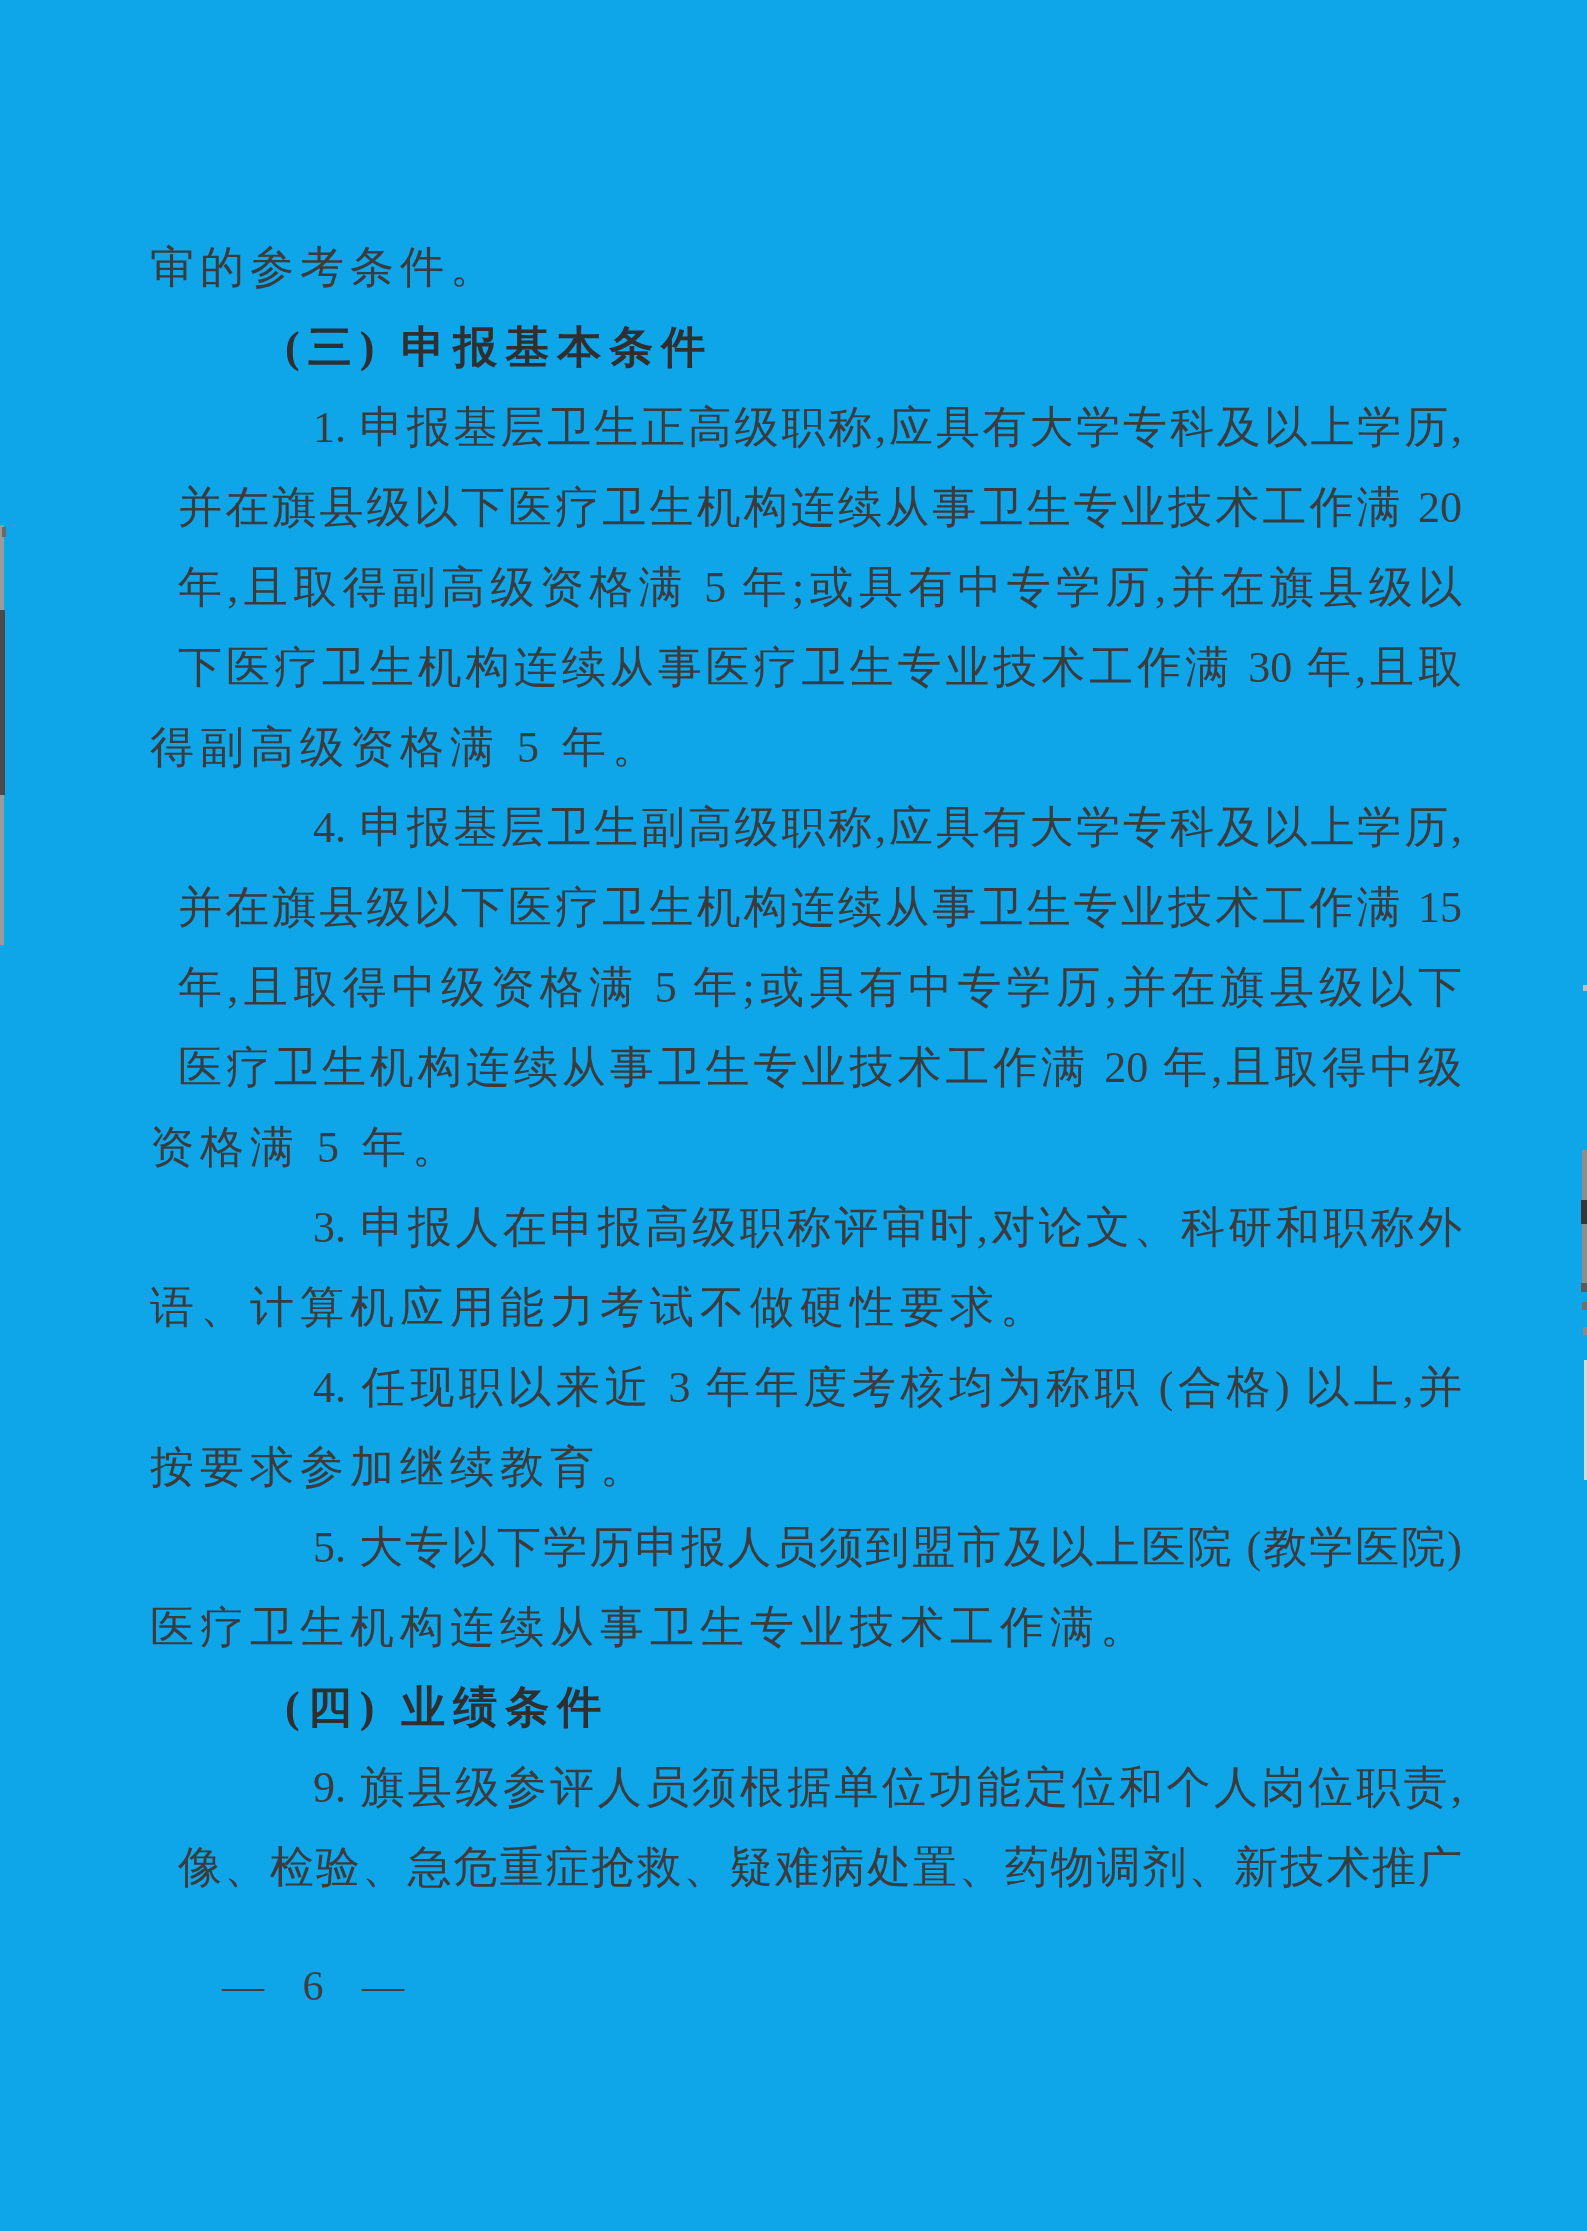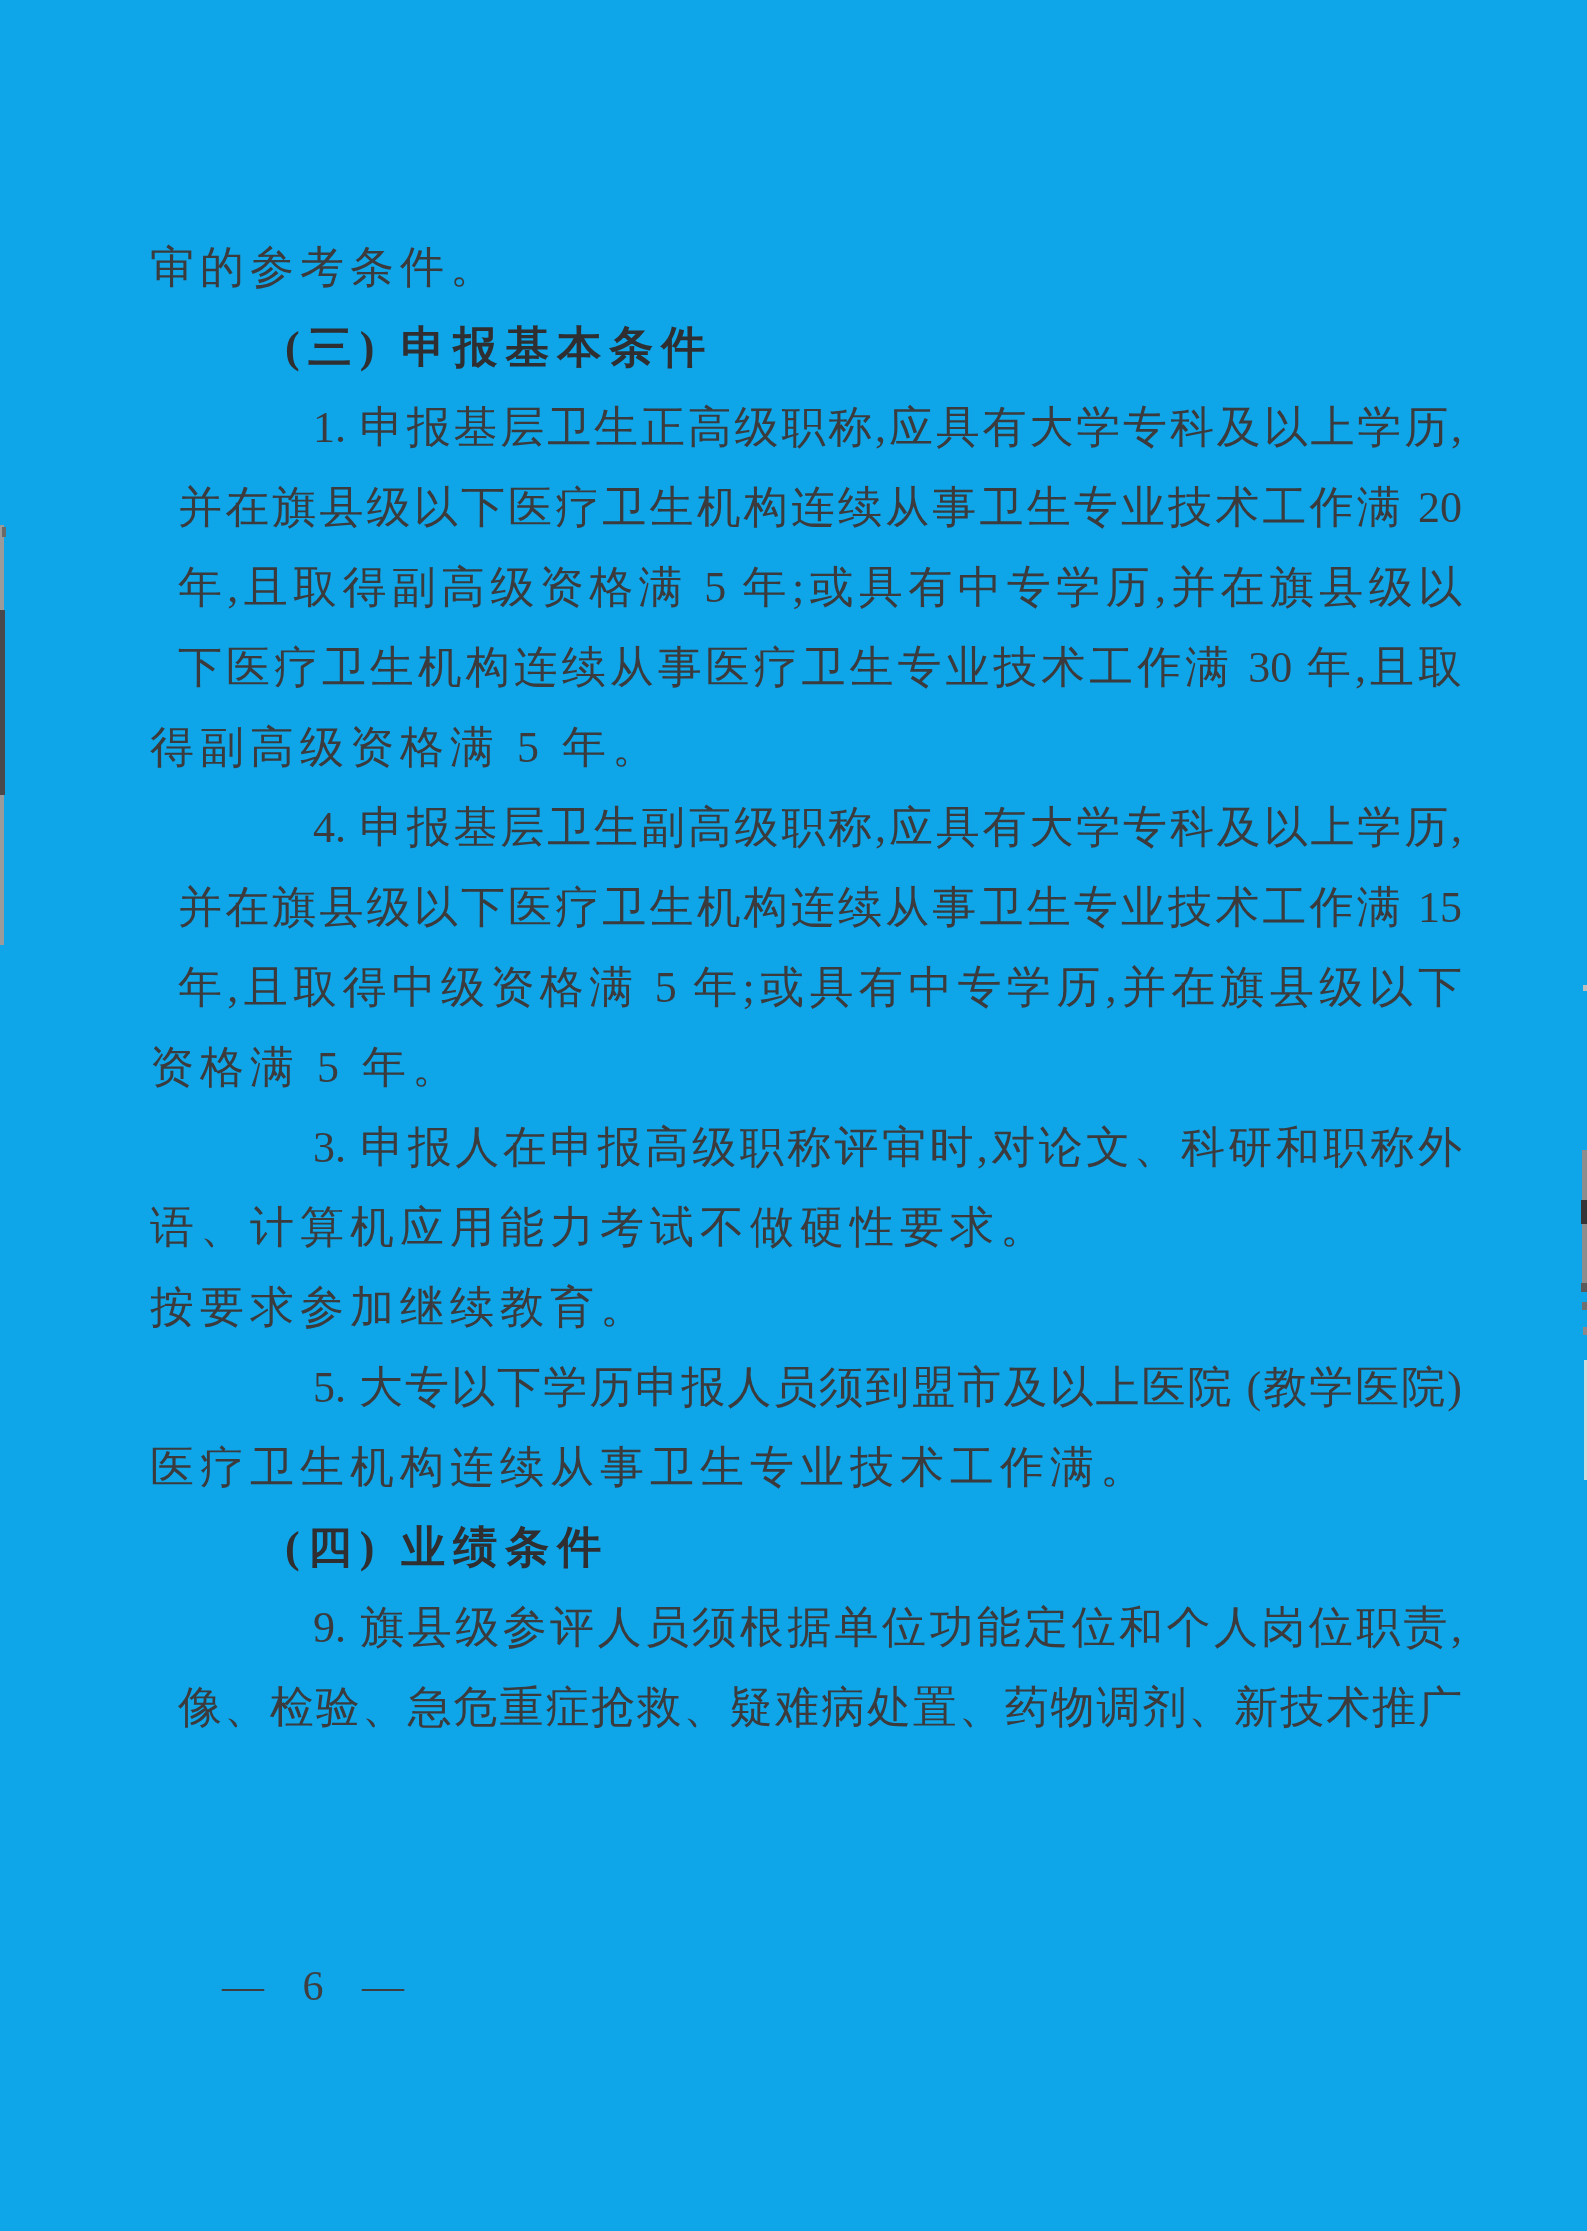--- a/index.html
+++ b/index.html
@@ -80,23 +80,25 @@
     <div class="ln">审的参考条件。</div>
     <div class="ln heading">(三) 申报基本条件</div>
     <div class="ln just first">1. 申报基层卫生正高级职称,应具有大学专科及以上学历,</div>
     <div class="ln just">并在旗县级以下医疗卫生机构连续从事卫生专业技术工作满 20</div>
     <div class="ln just">年,且取得副高级资格满 5 年;或具有中专学历,并在旗县级以</div>
     <div class="ln just">下医疗卫生机构连续从事医疗卫生专业技术工作满 30 年,且取</div>
     <div class="ln">得副高级资格满 5 年。</div>
     <div class="ln just first">4. 申报基层卫生副高级职称,应具有大学专科及以上学历,</div>
     <div class="ln just">并在旗县级以下医疗卫生机构连续从事卫生专业技术工作满 15</div>
     <div class="ln just">年,且取得中级资格满 5 年;或具有中专学历,并在旗县级以下</div>
+    <div class="ln just">医疗卫生机构连续从事卫生专业技术工作满 20 年,且取得中级</div>
     <div class="ln">资格满 5 年。</div>
     <div class="ln just first">3. 申报人在申报高级职称评审时,对论文、科研和职称外</div>
     <div class="ln">语、计算机应用能力考试不做硬性要求。</div>
+    <div class="ln just first">4. 任现职以来近 3 年年度考核均为称职 (合格) 以上,并</div>
     <div class="ln">按要求参加继续教育。</div>
     <div class="ln just first">5. 大专以下学历申报人员须到盟市及以上医院 (教学医院)</div>
     <div class="ln">医疗卫生机构连续从事卫生专业技术工作满。</div>
     <div class="ln heading">(四) 业绩条件</div>
     <div class="ln just first">9. 旗县级参评人员须根据单位功能定位和个人岗位职责,</div>
     <div class="ln just">像、检验、急危重症抢救、疑难病处置、药物调剂、新技术推广</div>
   </div>
 
   <div class="page-number">— 6 —</div>
 

